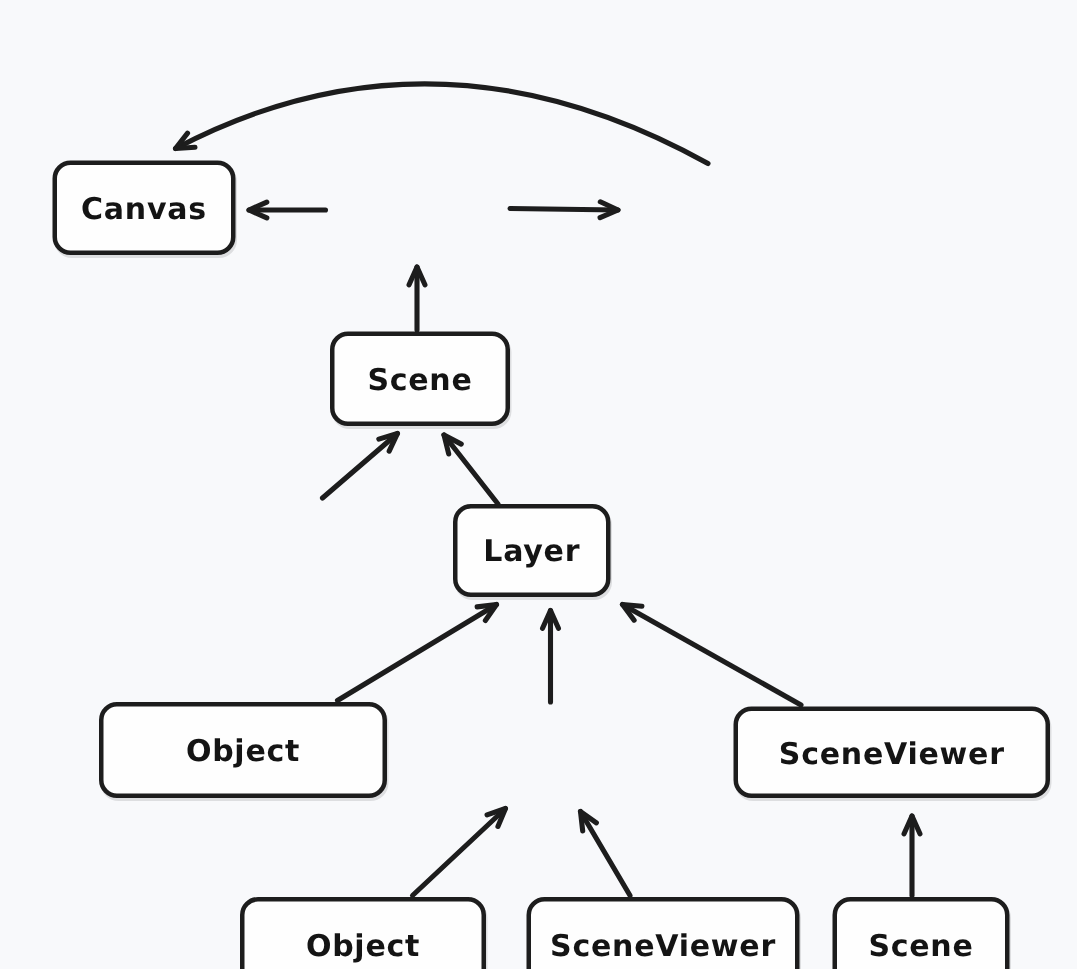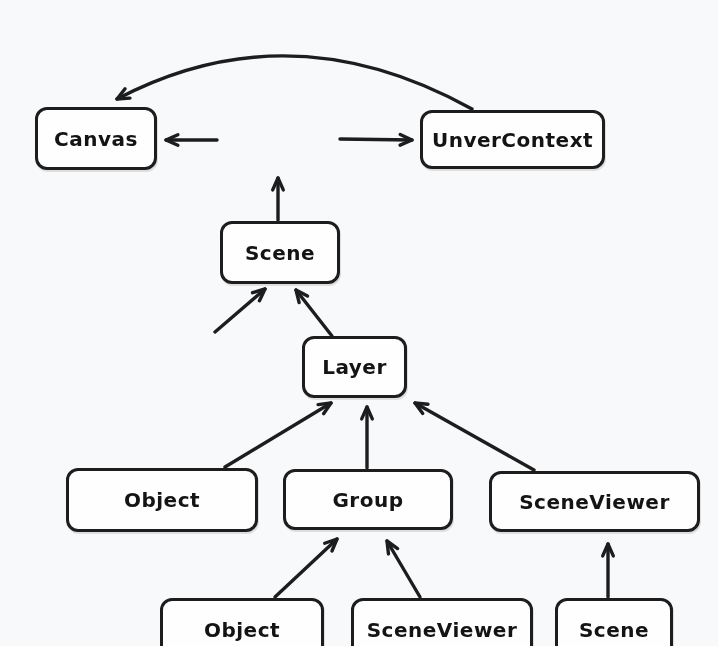--- a/index.html
+++ b/index.html
@@ -101,30 +101,28 @@
       </g>
       <g>
         <path d="M 608 561 L 608 508"></path>
         <path d="M 602.6991141102255 519.87015622406 L 608 508 L 613.3008858897745 519.87015622406"></path>
       </g>
     </svg>
 
   <div class="node" style="left:35px;top:71px;width:122px;height:63px;">Canvas</div>
 
 
-  <div class="node" style="left:420px;top:74px;width:185px;height:59px;">UnverContext</div>
 
   <div class="node" style="left:220px;top:185px;width:120px;height:63px;">Scene</div>
 
 
   <div class="node" style="left:302px;top:300px;width:105px;height:62px;">Layer</div>
 
   <div class="node" style="left:66px;top:432px;width:192px;height:64px;">Object</div>
 
-  <div class="node" style="left:283px;top:433px;width:170px;height:61px;">Group</div>
 
   <div class="node" style="left:489px;top:435px;width:211px;height:61px;">SceneViewer</div>
 
   <div class="node" style="left:160px;top:562px;width:164px;height:63px;">Object</div>
 
   <div class="node" style="left:351px;top:562px;width:182px;height:63px;">SceneViewer</div>
 
   <div class="node" style="left:555px;top:562px;width:118px;height:63px;">Scene</div>
 
 </div>

